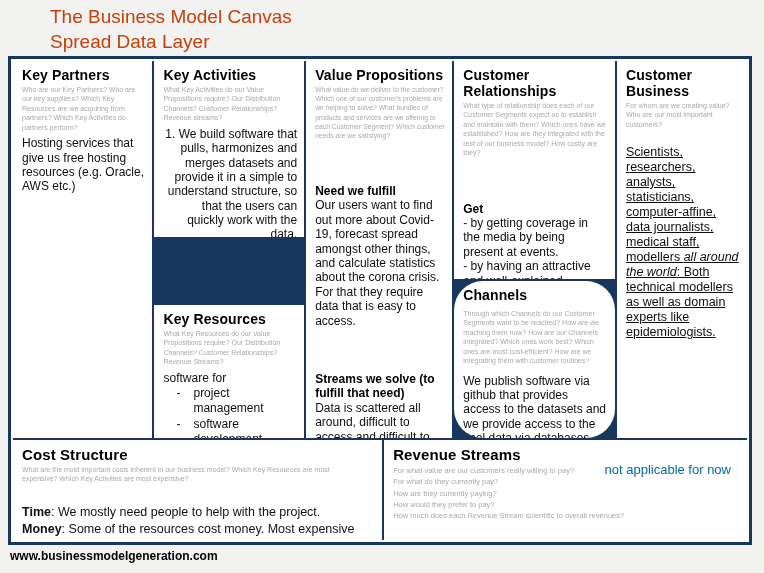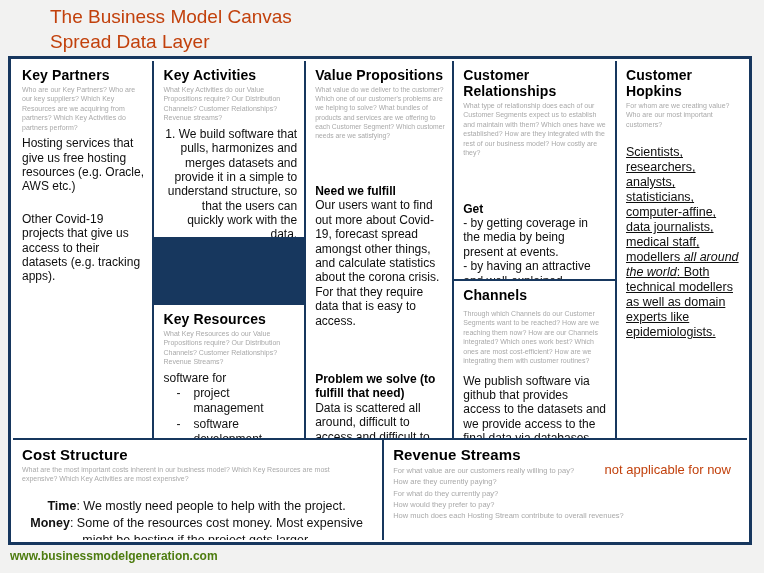--- a/index.html
+++ b/index.html
@@ -29,65 +29,64 @@
   .col-3{flex:0 0 19.9%;}
   .col-4{flex:0 0 21.9%;}
   .col-5{flex:1;}
   .cell{
     background:#fff;box-sizing:border-box;padding:4px 7px 4px 9px;
     overflow:hidden;min-height:0;
   }
   .cell-activities{flex:0 0 176px;}
   .cell-resources{flex:1;margin-top:48px;}
   .cell-relationships{flex:0 0 218px;}
-  .cell-channels{flex:1;}
+  .cell-channels{flex:1;border-radius:29px;}
   .cell-cost{flex:0 0 50.3%;}
   .cell-revenue{flex:1;position:relative;}
   .grow{flex:1;}
   .block-title{font-size:14px;font-weight:700;color:#000;margin:2px 0 2px 0;letter-spacing:.1px;}
   .big-title{font-size:15px;}
   .hint{font-size:7px;color:#a9a9a9;line-height:1.35;margin-bottom:4px;}
   .hint-line{font-size:7.5px;color:#a9a9a9;line-height:1.5;}
   .body-text{font-size:12px;line-height:1.2;color:#0e0e0e;}
   .pre{white-space:pre-line;text-align:right;}
   .para{margin-bottom:18px;}
   .italic{font-style:italic;}
   .bold{font-weight:700;}
   .sec-heading{font-size:12px;font-weight:700;line-height:1.2;color:#000;margin-top:44px;}
   .sec{margin-bottom:13px;}
   .kr-row{font-size:12px;line-height:1.28;}
   .kr-indent{display:flex;}
   .kr-dash{flex:none;width:30px;box-sizing:border-box;padding-left:13px;}
-  .cost-body{margin-top:14px;text-align:center;font-size:12.5px;line-height:1.35;padding-right:4px;}
+  .cost-body{margin-top:20px;text-align:left;font-size:12.5px;line-height:1.35;padding-right:4px;}
   .revenue-note{
-    position:absolute;right:16px;top:22px;font-size:13px;color:#c2410c;
+    position:absolute;right:16px;top:22px;font-size:13px;color:#0369a1;
   }
   .footer{
-    position:absolute;left:10px;top:549px;font-size:12px;font-weight:700;color:#4d7c0f;
+    position:absolute;left:10px;top:549px;font-size:12px;font-weight:700;color:#000000;
   }
 </style>
 </head>
 <body>
 
 <div class="page-title">
   <div>The Business Model Canvas</div>
   <div>Spread Data Layer</div>
 </div>
 
 <div class="frame">
   <div class="canvas-inner">
 
     <div class="row-top">
 
       <div class="col col-1">
         <div class="cell grow">
           <div class="block-title">Key Partners</div>
           <div class="hint">Who are our Key Partners? Who are our key suppliers? Which Key Resources are we acquiring from partners? Which Key Activities do partners perform?</div>
           <div class="body-text para">Hosting services that give us free hosting resources (e.g. Oracle, AWS etc.)</div>
-          <div class="body-text para">Other Covid-19 projects that give us access to their datasets (e.g. tracking apps).</div>
 
         </div>
       </div>
 
       <div class="col col-2">
         <div class="cell cell-activities">
           <div class="block-title">Key Activities</div>
           <div class="hint">What Key Activities do our Value Propositions require? Our Distribution Channels? Customer Relationships? Revenue streams?</div>
           <div class="body-text pre">1. We build software that pulls, harmonizes and merges datasets and provide it in a simple to understand structure, so that the users can quickly work with the data.
 2. We manage access to databases that contain the final dataset.</div>
@@ -119,21 +118,21 @@
 
       <div class="col col-3">
         <div class="cell grow">
           <div class="block-title">Value Propositions</div>
           <div class="hint" style="font-size:6.8px;">What value do we deliver to the customer? Which one of our customer's problems are we helping to solve? What bundles of products and services are we offering to each Customer Segment? Which customer needs are we satisfying?</div>
           <div class="sec">
             <div class="sec-heading">Need we fulfill</div>
             <div class="body-text">Our users want to find out more about Covid-19, forecast spread amongst other things, and calculate statistics about the corona crisis. For that they require data that is easy to access.</div>
           </div>
           <div class="sec">
-            <div class="sec-heading">Problem we solve (to fulfill that need)</div>
+            <div class="sec-heading">Streams we solve (to fulfill that need)</div>
             <div class="body-text">Data is scattered all around, difficult to access and difficult to understand. We provide access to data which is easy to understand, so that the users can quickly work with the data.</div>
           </div>
 
         </div>
       </div>
 
       <div class="col col-4">
         <div class="cell cell-relationships">
           <div class="block-title">Customer Relationships</div>
           <div class="hint">What type of relationship does each of our Customer Segments expect us to establish and maintain with them? Which ones have we established? How are they integrated with the rest of our business model? How costly are they?</div>
@@ -147,21 +146,21 @@
         </div>
         <div class="cell cell-channels">
           <div class="block-title">Channels</div>
           <div class="hint" style="margin-top:6px;margin-bottom:8px;">Through which Channels do our Customer Segments want to be reached? How are we reaching them now? How are our Channels integrated? Which ones work best? Which ones are most cost-efficient? How are we integrating them with customer routines?</div>
           <div class="body-text">We publish software via github that provides access to the datasets and we provide access to the final data via databases which are accessible via the internet (e.g. REST API).</div>
         </div>
       </div>
 
       <div class="col col-5">
         <div class="cell grow">
-          <div class="block-title">Customer Hopkins</div>
+          <div class="block-title">Customer Business</div>
           <div class="hint" style="margin-bottom:16px;">For whom are we creating value? Who are our most important customers?</div>
           <div class="body-text" style="font-size:12.5px;text-decoration:underline;">
             <span>Scientists, researchers, analysts, statisticians, computer-affine, data journalists, medical staff, modellers </span><span class="italic">all around the world</span><span>: Both technical modellers as well as domain experts like epidemiologists.</span>
           </div>
         </div>
       </div>
     </div>
 
     <div class="row-bottom">
       <div class="cell cell-cost">
@@ -169,24 +168,24 @@
         <div class="hint" style="width:92%;">What are the most important costs inherent in our business model? Which Key Resources are most expensive? Which Key Activities are most expensive?</div>
         <div class="cost-body">
           <div><span class="bold">Time</span><span>: We mostly need people to help with the project.</span></div>
           <div><span class="bold">Money</span><span>: Some of the resources cost money. Most expensive might be hosting if the project gets larger.</span></div>
         </div>
       </div>
       <div class="cell cell-revenue">
         <div class="block-title big-title">Revenue Streams</div>
         <div>
           <div class="hint-line">For what value are our customers really willing to pay?</div>
+          <div class="hint-line">For what do they currently pay?</div>
           <div class="hint-line">How are they currently paying?</div>
-          <div class="hint-line">For what do they currently pay?</div>
           <div class="hint-line">How would they prefer to pay?</div>
-          <div class="hint-line">How much does each Hosting Stream contribute to overall revenues?</div>
+          <div class="hint-line">How much does each Revenue Stream scientific to overall revenues?</div>
         </div>
         <div class="revenue-note">not applicable for now</div>
       </div>
     </div>
 
   </div>
 </div>
 
 <div class="footer">www.businessmodelgeneration.com</div>
 

